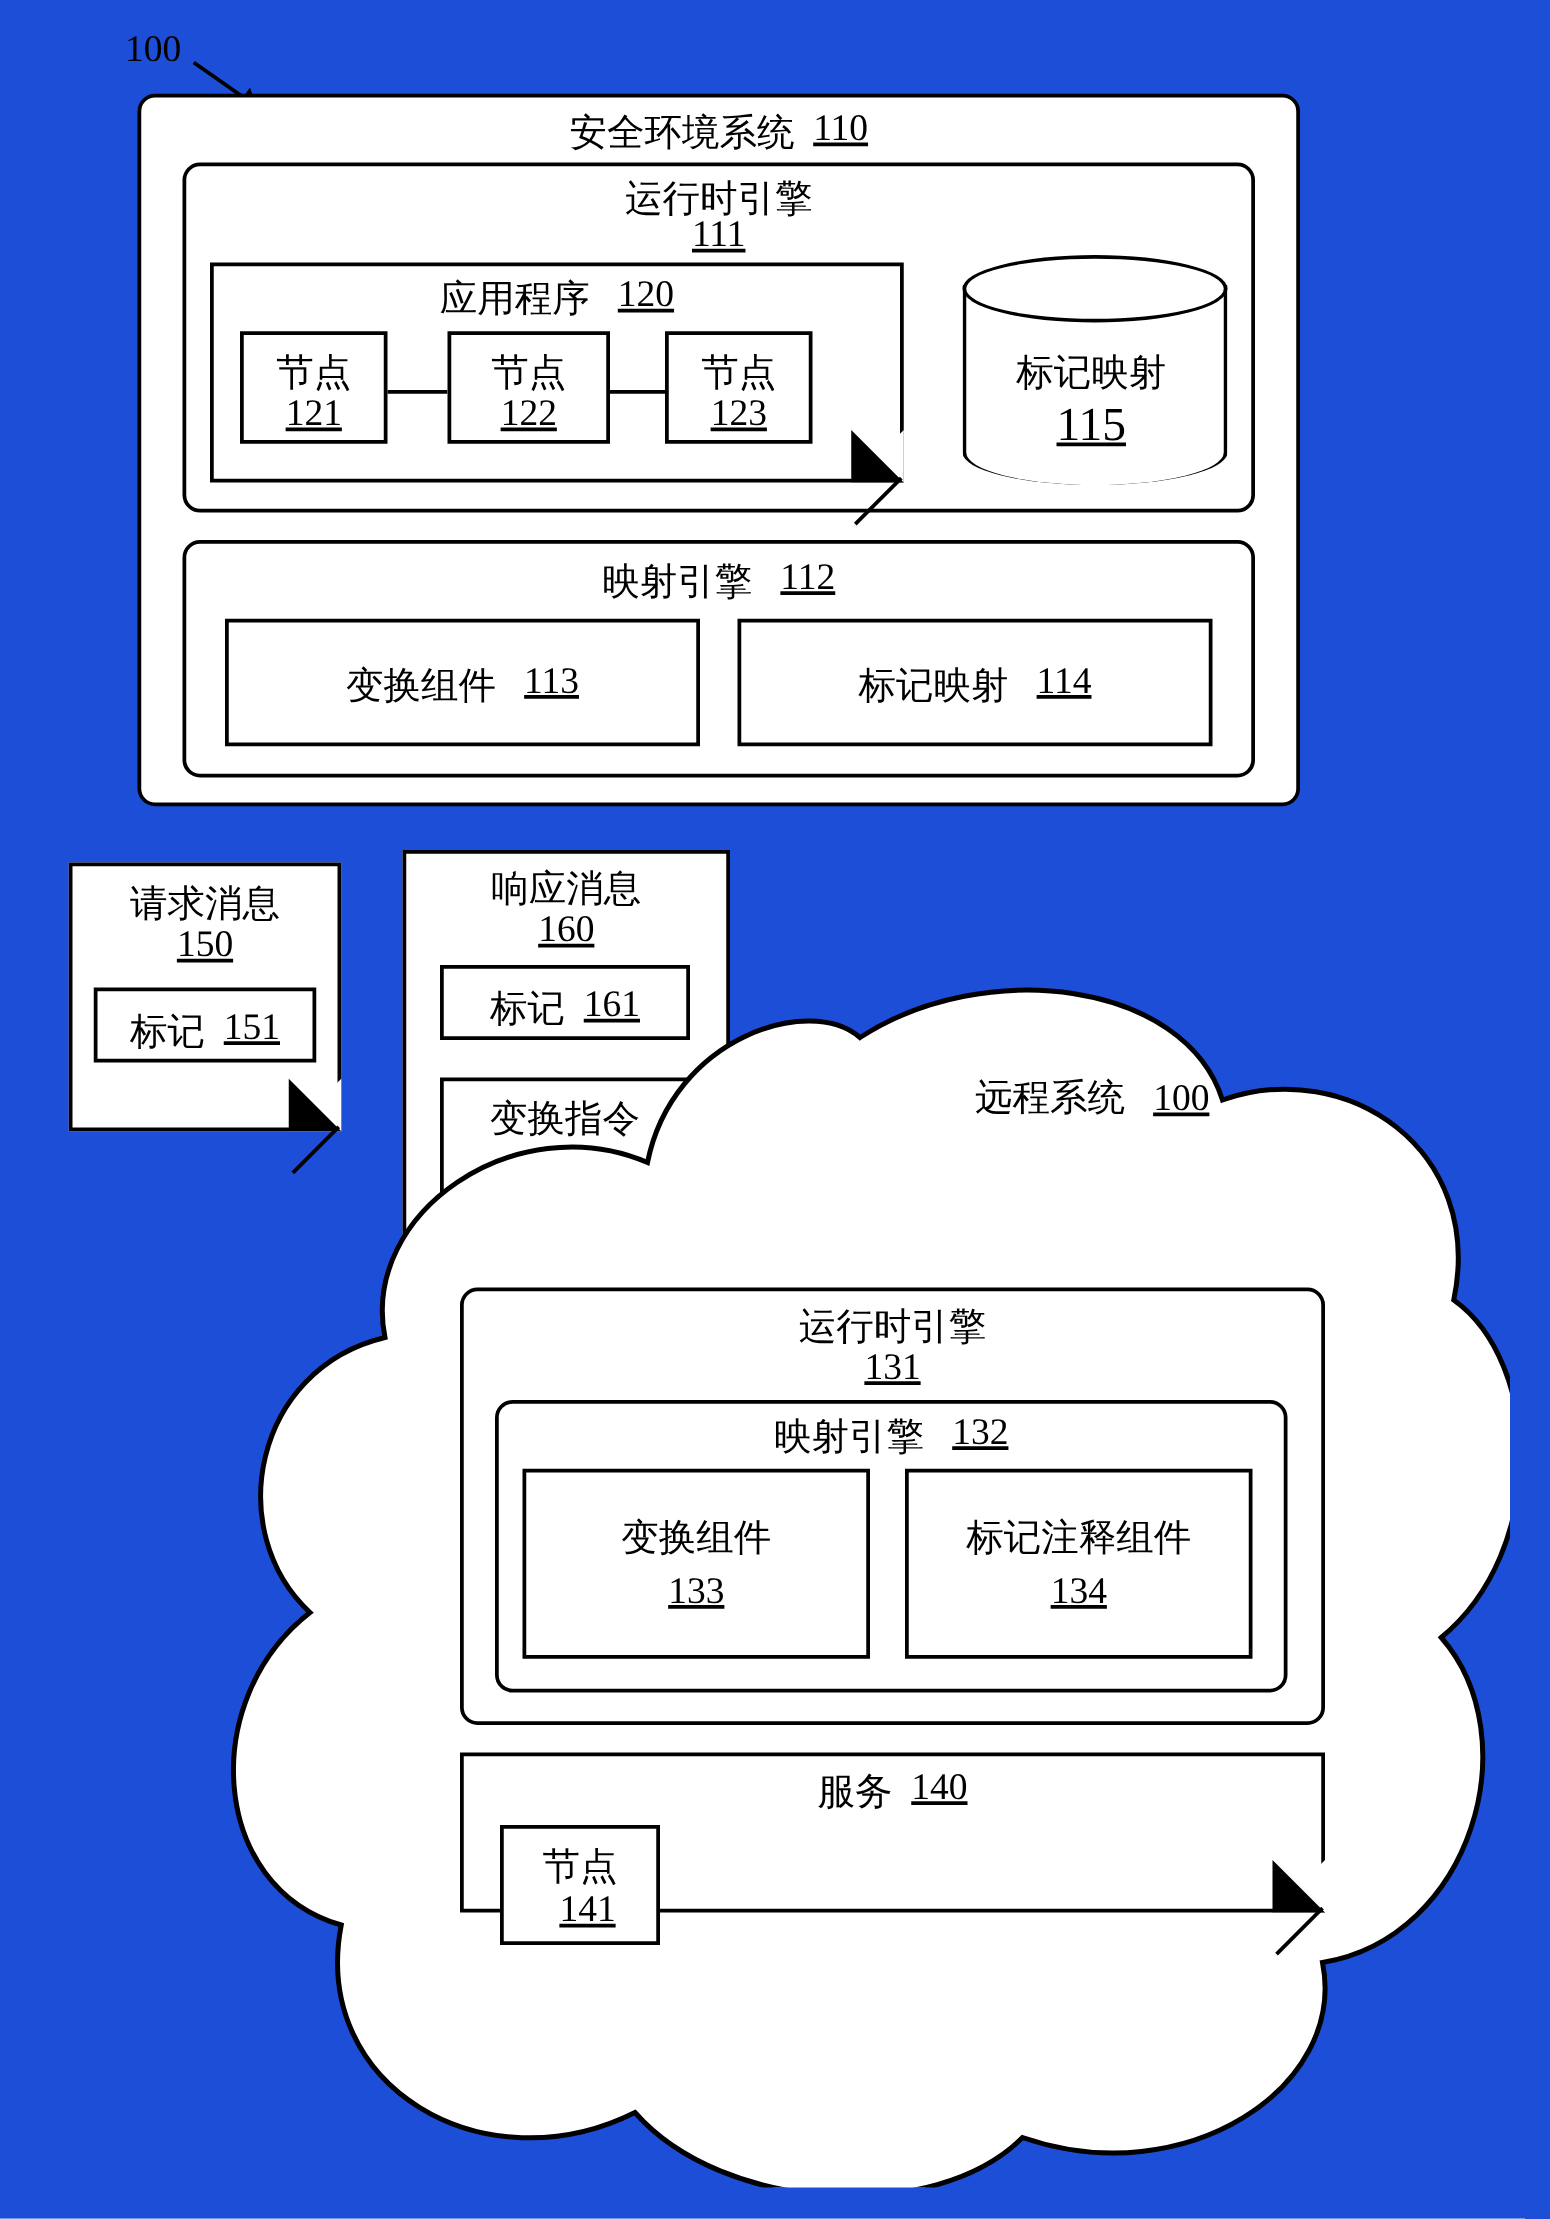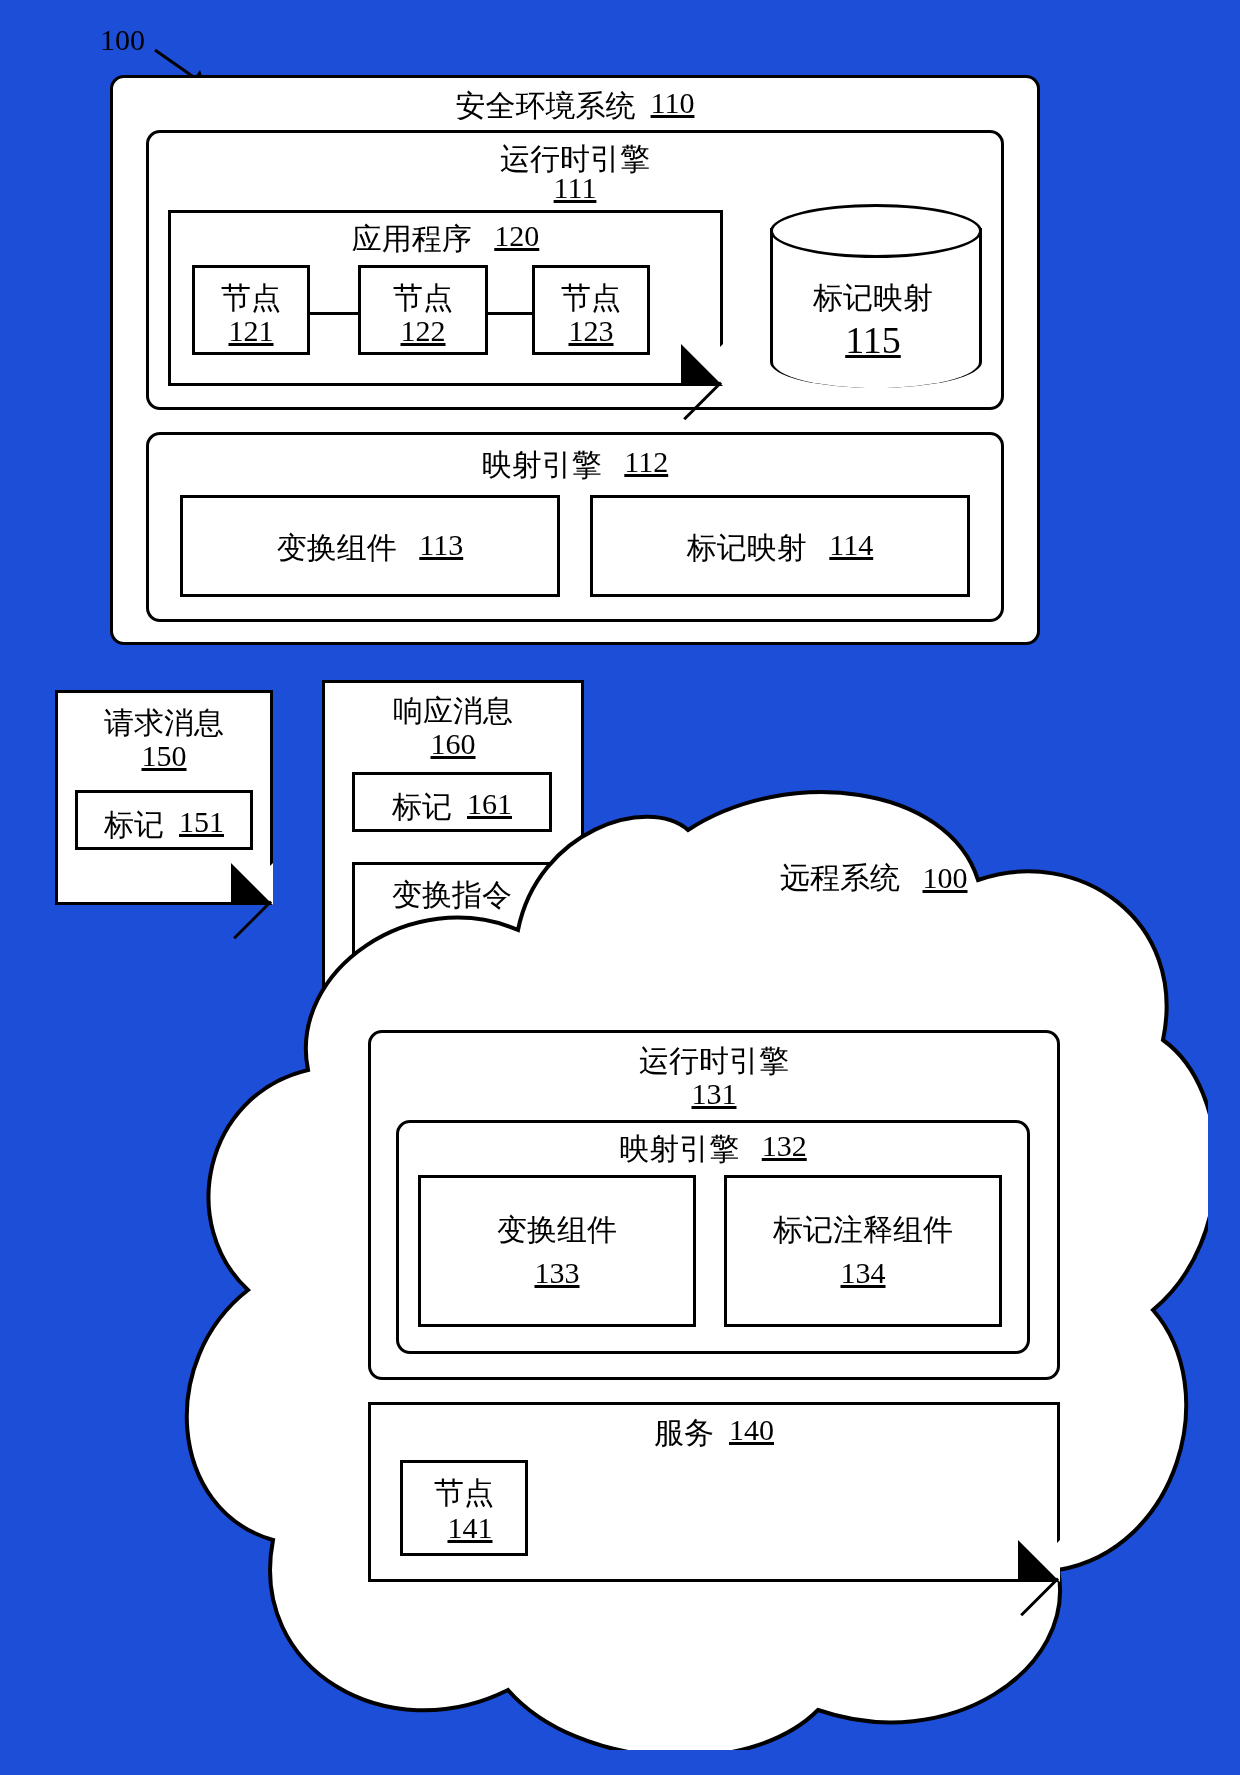--- a/index.html
+++ b/index.html
@@ -160,21 +160,21 @@
   </div>
   <div class="box sqbox" style="left:418px;top:1175px;width:278px;height:152px;">
     <div class="label" style="top:32px;"><span>变换组件</span></div>
     <div class="label" style="top:78px;"><span class="num">133</span></div>
   </div>
   <div class="box sqbox" style="left:724px;top:1175px;width:278px;height:152px;">
     <div class="label" style="top:32px;"><span>标记注释组件</span></div>
     <div class="label" style="top:78px;"><span class="num">134</span></div>
   </div>
 
-  <div class="box sqbox" style="left:368px;top:1402px;width:692px;height:180px;">
+  <div class="box sqbox" style="left:368px;top:1402px;width:692px;height:128px;">
     <div class="label mid" style="top:8px;">
       <span>服务</span>&nbsp;&nbsp;<span class="num">140</span>
     </div>
     <div class="dogear">
         <span class="foldline"></span>
         <span class="fold"></span>
       </div>
   </div>
   <div class="box sqbox" style="left:400px;top:1460px;width:128px;height:96px;">
     <div class="label" style="top:10px;"><span>节点</span></div>

